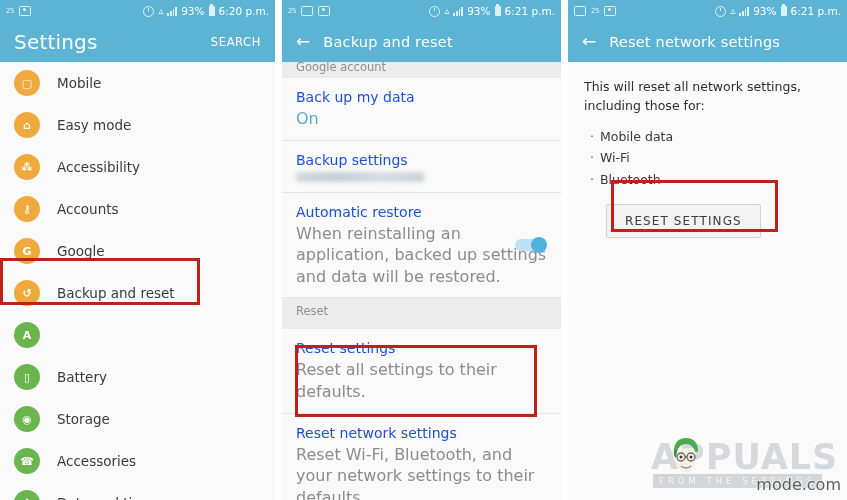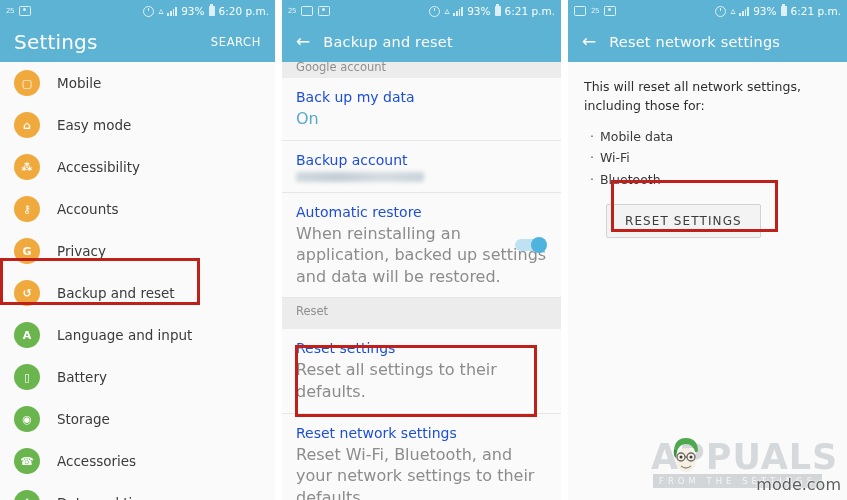--- a/index.html
+++ b/index.html
@@ -177,29 +177,28 @@
         <div class="row1">
           <div class="cicon" style="background: rgb(240, 169, 60);">⁂</div>
           <span class="lbl">Accessibility</span>
         </div>
         <div class="row1">
           <div class="cicon" style="background: rgb(240, 169, 60);">⚷</div>
           <span class="lbl">Accounts</span>
         </div>
         <div class="row1">
           <div class="cicon" style="background: rgb(240, 169, 60);">G</div>
-          <span class="lbl">Privacy</span>
+          <span class="lbl">Google</span>
         </div>
         <div class="row1">
           <div class="cicon" style="background: rgb(240, 169, 60);">↺</div>
           <span class="lbl">Backup and reset</span>
         </div>
         <div class="row1">
           <div class="cicon" style="background: rgb(107, 181, 78);">A</div>
-          <span class="lbl">Language and input</span>
         </div>
         <div class="row1">
           <div class="cicon" style="background: rgb(107, 181, 78);">▯</div>
           <span class="lbl">Battery</span>
         </div>
         <div class="row1">
           <div class="cicon" style="background: rgb(107, 181, 78);">◉</div>
           <span class="lbl">Storage</span>
         </div>
         <div class="row1">
@@ -248,21 +247,21 @@
     </div>
 
     <div class="body2">
       <div class="sectionhdr cut">Google account</div>
       <div id="p2items">
           <div class="item">
             <div class="t">Back up my data</div>
             <div class="s blue">On</div>
           </div>
           <div class="item">
-            <div class="t">Backup account</div>
+            <div class="t">Backup settings</div>
             <div class="redact"></div>
           </div>
           <div class="item">
             <div class="t">Automatic restore</div>
             <div class="s">When reinstalling an application, backed up settings and data will be restored.</div>
             <div class="toggle">
               <div class="track"></div>
               <div class="knob"></div>
             </div>
           </div>

